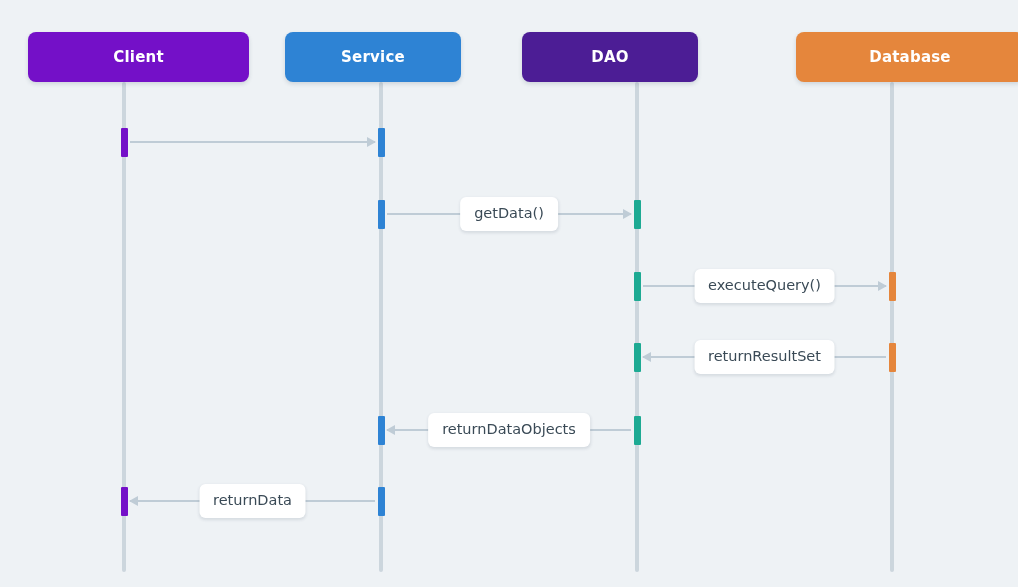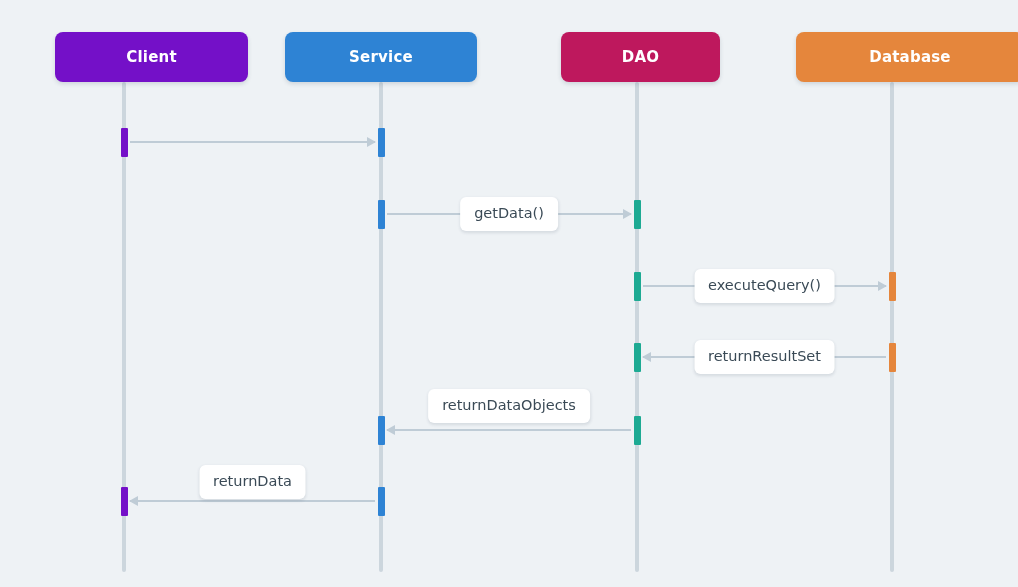--- a/index.html
+++ b/index.html
@@ -78,27 +78,27 @@
   }
 </style>
 </head>
 <body>
 
 <div id="canvas">
     <div class="lifeline" style="left: 122px; top: 82px; height: 490px;"></div>
     <div class="lifeline" style="left: 379px; top: 82px; height: 490px;"></div>
     <div class="lifeline" style="left: 635px; top: 82px; height: 490px;"></div>
     <div class="lifeline" style="left: 890px; top: 82px; height: 490px;"></div>
-    <div class="participant" style="left: 28px; top: 32px; width: 193px; background: rgb(116, 16, 200); margin-left: 27px;">
+    <div class="participant" style="left: 28px; top: 32px; width: 221px; background: rgb(116, 16, 200);">
       <span>Client</span>
     </div>
-    <div class="participant" style="left: 285px; top: 32px; width: 192px; background: rgb(46, 131, 212);">
+    <div class="participant" style="left: 285px; top: 32px; width: 176px; background: rgb(46, 131, 212);">
       <span>Service</span>
     </div>
-    <div class="participant" style="left: 561px; top: 32px; width: 159px; background: #be185d;">
+    <div class="participant" style="left: 522px; top: 32px; width: 176px; background: #4c1d95;">
       <span>DAO</span>
     </div>
     <div class="participant" style="left: 796px; top: 32px; width: 228px; background: rgb(229, 134, 60);">
       <span>Database</span>
     </div>
     <div class="activation" style="left: 120.5px; top: 127.5px; background: rgb(116, 16, 200);"></div>
     <div class="activation" style="left: 377.5px; top: 127.5px; background: rgb(46, 131, 212);"></div>
     <div class="msg-line" style="left: 130px; width: 245px; top: 141px;"></div>
     <div class="arrow-head right" style="top: 137px; left: 367px;"></div>
     <div class="activation" style="left: 377.5px; top: 199.5px; background: rgb(46, 131, 212);"></div>
@@ -113,19 +113,19 @@
     <div class="msg-label" style="left: 764.5px; top: 286px;">executeQuery()</div>
     <div class="activation" style="left: 888.5px; top: 342.5px; background: rgb(229, 134, 60);"></div>
     <div class="activation" style="left: 633.5px; top: 342.5px; background: rgb(29, 170, 147);"></div>
     <div class="msg-line" style="left: 643px; width: 243px; top: 356px;"></div>
     <div class="arrow-head left" style="top: 352px; left: 642px;"></div>
     <div class="msg-label" style="left: 764.5px; top: 357px; text-align: right;">returnResultSet</div>
     <div class="activation" style="left: 633.5px; top: 415.5px; background: rgb(29, 170, 147);"></div>
     <div class="activation" style="left: 377.5px; top: 415.5px; background: rgb(46, 131, 212);"></div>
     <div class="msg-line" style="left: 387px; width: 244px; top: 429px;"></div>
     <div class="arrow-head left" style="top: 425px; left: 386px;"></div>
-    <div class="msg-label" style="left: 509px; top: 406px;">returnDataObjects</div>
+    <div class="msg-label" style="left: 509px; top: 430px;">returnDataObjects</div>
     <div class="activation" style="left: 377.5px; top: 486.5px; background: rgb(46, 131, 212);"></div>
     <div class="activation" style="left: 120.5px; top: 486.5px; background: rgb(116, 16, 200);"></div>
     <div class="msg-line" style="left: 130px; width: 245px; top: 500px;"></div>
     <div class="arrow-head left" style="top: 496px; left: 129px;"></div>
-    <div class="msg-label" style="left: 252.5px; top: 482px;">returnData</div>
+    <div class="msg-label" style="left: 252.5px; top: 501px;">returnData</div>
   </div>
 
 </body></html>

